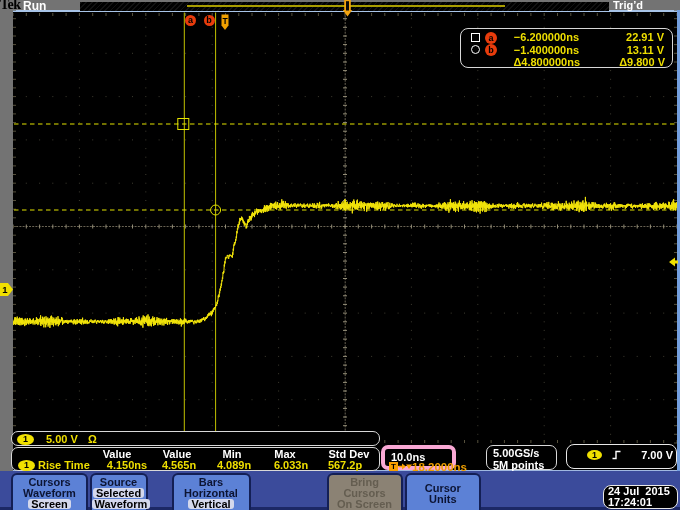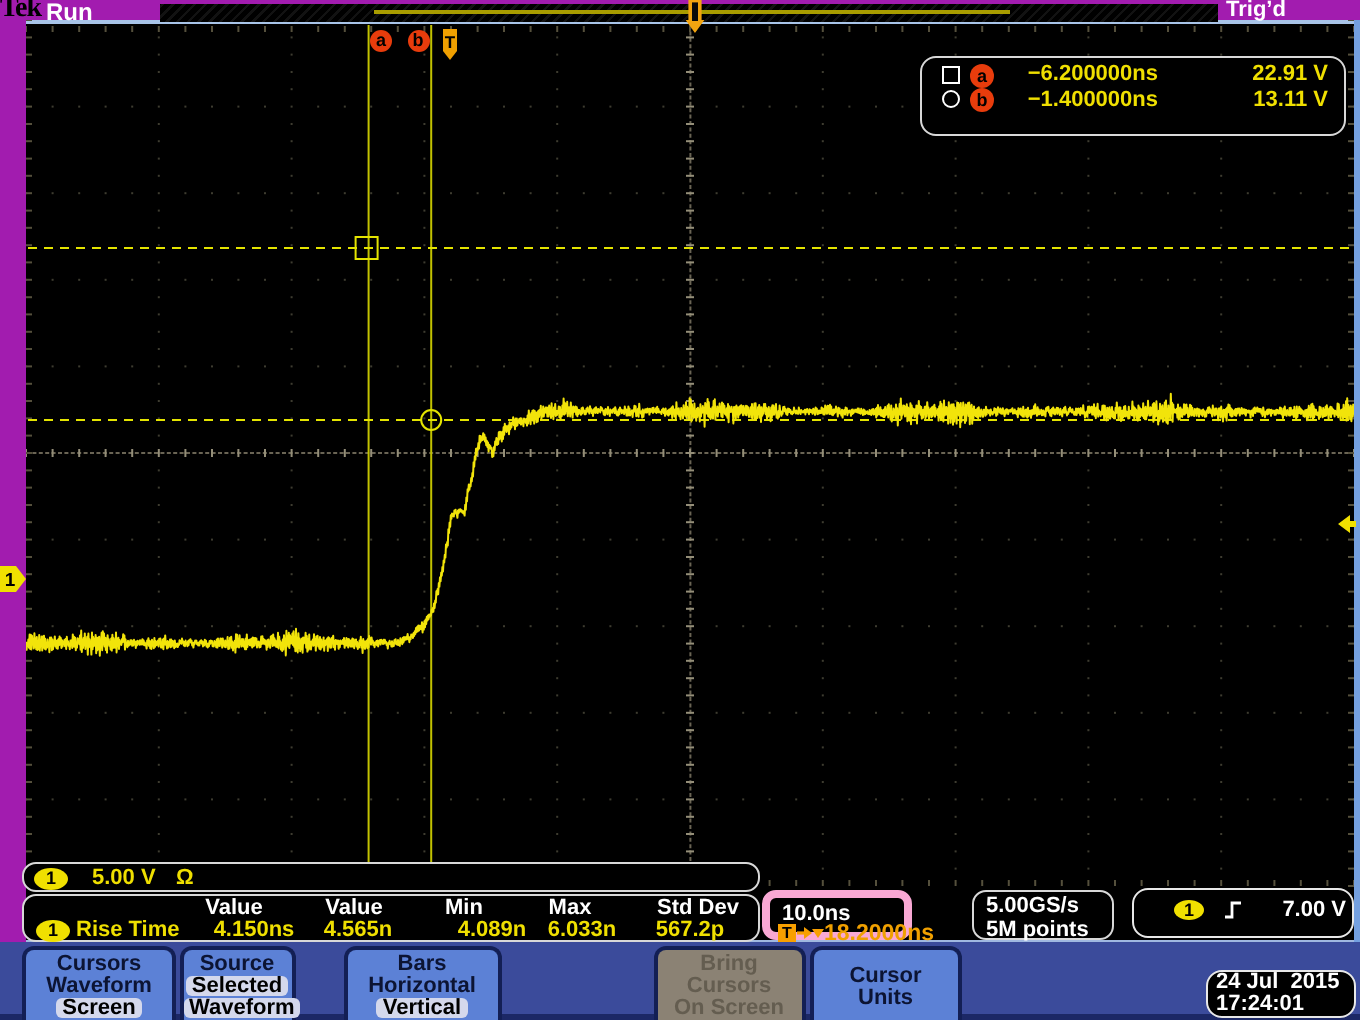--- a/index.html
+++ b/index.html
@@ -1,16 +1,16 @@
 <!DOCTYPE html>
 <html><head><meta charset="utf-8"><style>
 *{margin:0;padding:0;box-sizing:border-box}
 html,body{width:680px;height:510px;overflow:hidden;background:#3b4b9b;font-family:"Liberation Sans",sans-serif}
 .abs{position:absolute}
-#screen{position:relative;width:680px;height:510px;background:#a21caf}
+#screen{position:relative;width:680px;height:510px;background:#737373}
 #blackarea{left:13px;top:10px;width:664px;height:461px;background:#000;border-top:2px solid #a8c4e8}
 #rightstrip{left:677px;top:10px;width:3px;height:461px;background:#74a0e0}
 #botline{left:13px;top:470px;width:664px;height:1px;background:#a0b8e0}
 .yel{color:#efdf00}
 .wht{color:#fff}
 .org{color:#f0a000}
 
 #tek{left:0px;top:-3px;font-family:"Liberation Serif",serif;font-weight:bold;font-size:14px;color:#000;letter-spacing:-0.5px}
 #run{left:23px;top:-1px;font-size:12px;font-weight:bold;color:#fff}
 #recbar{left:80px;top:2px;width:529px;height:9px;background:repeating-linear-gradient(-45deg,#000 0px,#000 2.6px,#121212 2.6px,#121212 3.8px)}
@@ -1229,39 +1229,43 @@
         <span class="badge" style="left:24px;top:0.5px;width:12px;height:12px;line-height:12px">a</span>
       <span class="rt yel" style="width:95px;left:23px">−6.200000ns</span>
       <span class="rt yel" style="width:80px;left:123px">22.91 V</span>
     </div>
     <div class="row" style="top:14.5px">
       <span class="icon-ci"></span>
         <span class="badge" style="left:24px;top:0.5px;width:12px;height:12px;line-height:12px">b</span>
       <span class="rt yel" style="width:95px;left:23px">−1.400000ns</span>
       <span class="rt yel" style="width:80px;left:123px">13.11 V</span>
     </div>
+    <div class="row" style="top:27px">
+      <span class="rt yel" style="width:98px;left:21px">Δ4.800000ns</span>
+      <span class="rt yel" style="width:82px;left:122px">Δ9.800 V</span>
+    </div>
   </div>
 
   <div class="abs" id="chbox">
     <span class="ch1badge" style="left:5px;top:1.5px;width:17px;height:11px;font-size:9px;line-height:11px">1</span>
     <span class="abs yel" style="left:34px;top:1px;font-size:11px;font-weight:bold">5.00 V</span>
     <span class="abs yel" style="left:76px;top:1px;font-size:11px;font-weight:bold">Ω</span>
   </div>
 
   <div class="abs" id="measbox">
     <span class="hdr" style="left:105px">Value</span>
     <span class="hdr" style="left:165px">Value</span>
     <span class="hdr" style="left:220px">Min</span>
     <span class="hdr" style="left:273px">Max</span>
     <span class="hdr" style="left:337px">Std Dev</span>
     <span class="ch1badge" style="left:6px;top:11.5px;width:17px;height:11px;font-size:9px;line-height:11px">1</span>
     <span class="abs yel" style="left:26px;top:11px;font-size:11px;font-weight:bold">Rise Time</span>
     <span class="mval" style="left:115px">4.150ns</span>
     <span class="mval" style="left:167px">4.565n</span>
-    <span class="mval" style="left:234px">4.089n</span>
+    <span class="mval" style="left:222px">4.089n</span>
     <span class="mval" style="left:279px">6.033n</span>
     <span class="mval" style="left:333px">567.2p</span>
   </div>
 
   <div class="abs" id="hbox">
     <span class="abs wht" style="left:6px;top:2px;font-size:11px;font-weight:bold">10.0ns</span>
     <span class="abs" style="left:4px;top:13.5px;width:9px;height:9px;background:#f8a000;color:#000;font-size:8px;font-weight:bold;text-align:center;line-height:9px">T</span>
     <svg class="abs" style="left:13px;top:13px" width="14" height="10" viewBox="0 0 14 10">
       <line x1="0.5" y1="4.5" x2="4.5" y2="4.5" stroke="#f8a000" stroke-width="1.6"></line>
       <path d="M4 1.5 L8 4.5 L4 7.5 Z" fill="#f8a000"></path>

